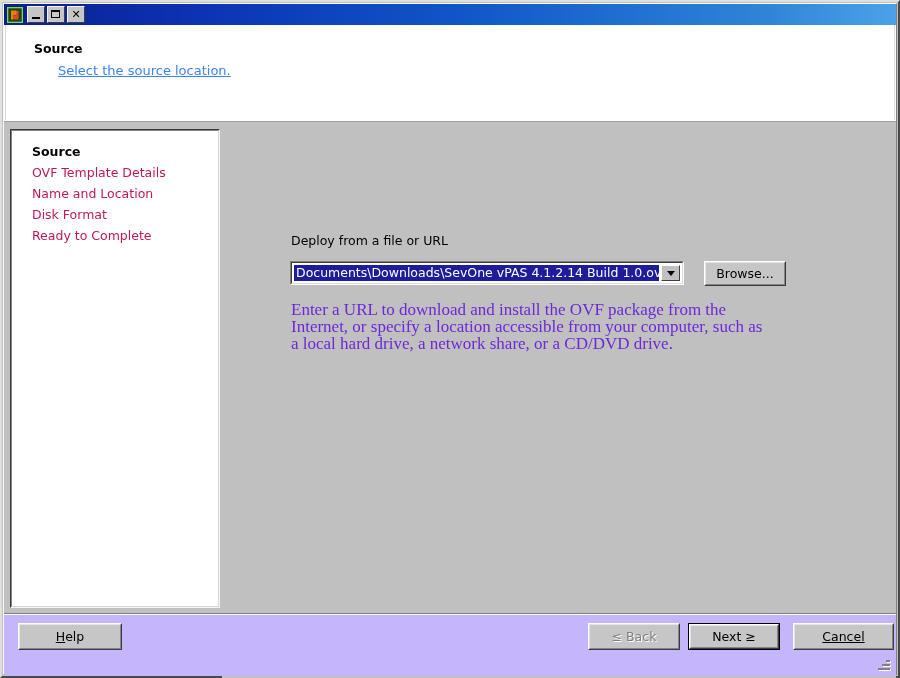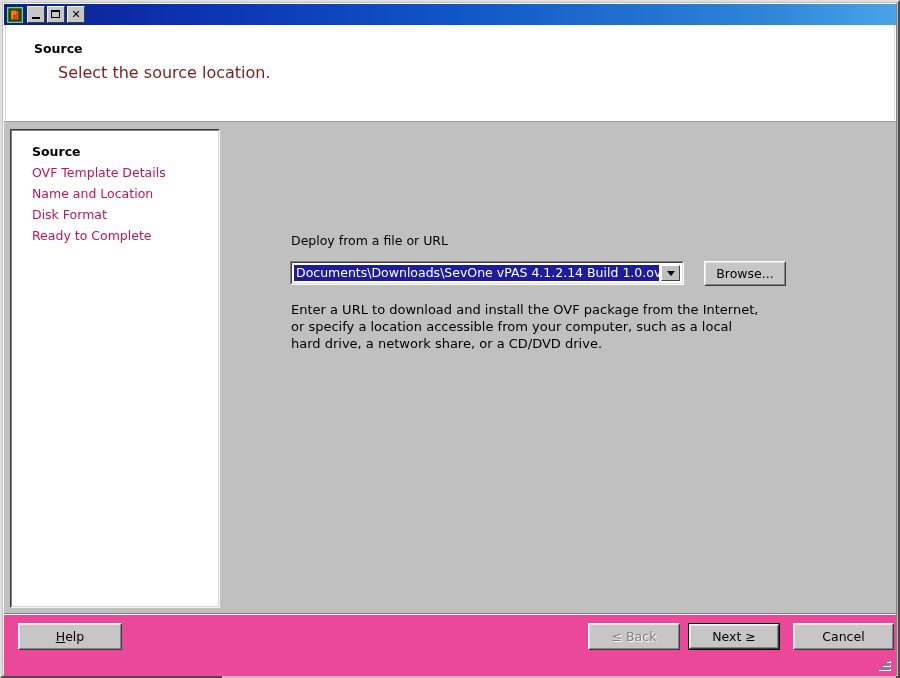--- a/index.html
+++ b/index.html
@@ -130,22 +130,23 @@
     left: 28px;
     top: 16px;
     font-size: 12.5px;
     font-weight: bold;
     color: #000;
   }
   .header-sub {
     position: absolute;
     left: 52px;
     top: 38px;
-    font-size: 16px;
-    color: #7f1d1d;
+    font-size: 13px;
+    color: #3b82f6;
+    text-decoration: underline;
   }
 
   
   .body-area {
     position: absolute;
     left: 2px; top: 121px;
     width: 892px;
     height: 490px;
     background: #c0c0c0;
   }
@@ -304,48 +305,49 @@
     top: 138px;
     width: 82px;
     height: 25px;
   }
 
   .desc {
     position: absolute;
     left: 69px;
     top: 178px;
     width: 472px;
-    font-size: 13px;
-    color: #000000;
+    font-size: 17px;
+    color: #6d28d9;
     line-height: 17px;
+    font-family: Liberation Serif, serif;
   }
 
   
   .sep {
     position: absolute;
     left: 2px;
     top: 611px;
     width: 892px;
     height: 2px;
   }
   .sep .l1 { position:absolute; left:0; top:0; width:100%; height:1px; background:#808080; }
   .sep .l2 { position:absolute; left:0; top:1px; width:100%; height:1px; background:#ffffff; }
 
   .footer {
     position: absolute;
     left: 2px;
     top: 613px;
     width: 892px;
     height: 61px;
-    background: #ec4899;
+    background: #c4b5fd;
   }
   .btn-help   { position: absolute; left: 14px; top: 8px;  width: 104px; height: 27px; }
   .btn-back   { position: absolute; left: 584px; top: 8px; width: 92px;  height: 27px; }
   .btn-next   { position: absolute; left: 684px; top: 8px; width: 92px;  height: 27px; align-items: center; }
-  .btn-cancel { position: absolute; left: 789px; top: 8px; width: 101px; height: 27px; }
+  .btn-cancel { position: absolute; left: 789px; top: 8px; width: 101px; height: 27px; text-decoration: underline; }
 
   .btn.disabled .btn-label {
     color: #808080;
     text-shadow: 1px 1px 0 #ffffff;
   }
   .btn.default {
     border: 1px solid #000000;
   }
   .btn.default .btn-in {
     border-top: 1px solid #ffffff;

